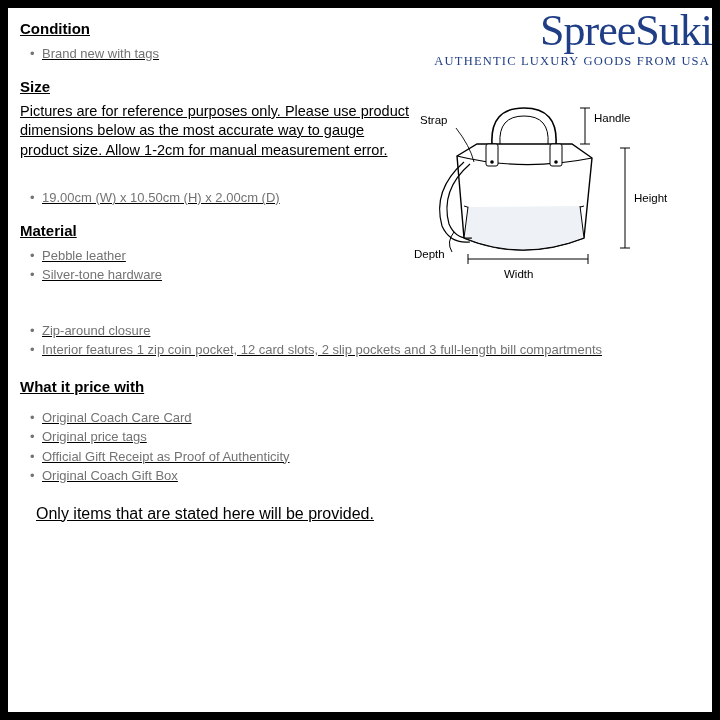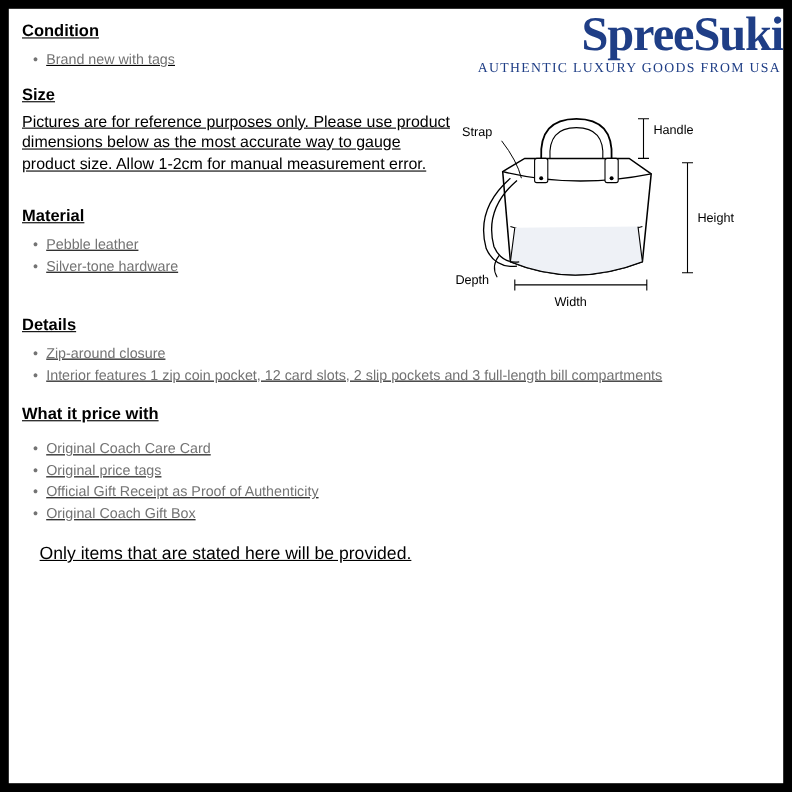--- a/index.html
+++ b/index.html
@@ -76,21 +76,21 @@
     right: 0px;
     top: 0px;
     width: 300px;
     height: 68px;
     overflow: hidden;
     text-align: right;
   }
   .logo-main {
     font-family: "Liberation Serif", serif;
     font-size: 44px;
-    font-weight: bold;
+    font-weight: normal;
     color: #1f3e86;
     letter-spacing: -1px;
     line-height: 46px;
     white-space: nowrap;
     display: block;
   }
   .logo-sub {
     font-family: "Liberation Serif", serif;
     font-size: 12.5px;
     color: #1f3e86;
@@ -168,32 +168,34 @@
     <div class="block">
       <h2 class="section">Condition</h2>
       <ul class="bullets">
         <li>Brand new with tags</li>
       </ul>
     </div>
 
     <div class="block">
       <h2 class="section">Size</h2>
       <p class="para narrow">Pictures are for reference purposes only. Please use product dimensions below as the most accurate way to gauge product size. Allow 1-2cm for manual measurement error.</p>
+      <ul class="bullets">
+        <li>19.00cm (W) x 10.50cm (H) x 2.00cm (D)</li>
+      </ul>
     </div>
 
     <div class="block" style="">
       <h2 class="section">Material</h2>
       <ul class="bullets">
         <li>Pebble leather</li>
         <li>Silver-tone hardware</li>
       </ul>
     </div>
 
     <div class="block" style="margin-top:36px">
-      <h2 class="section">Details</h2>
       <ul class="bullets">
         <li>Zip-around closure</li>
         <li>Interior features 1 zip coin pocket, 12 card slots, 2 slip pockets and 3 full-length bill compartments</li>
       </ul>
     </div>
 
     <div class="block" style="margin-top:18px">
       <h2 class="section">What it price with</h2>
       <ul class="bullets" style="margin-top:12px">
         <li>Original Coach Care Card</li>

